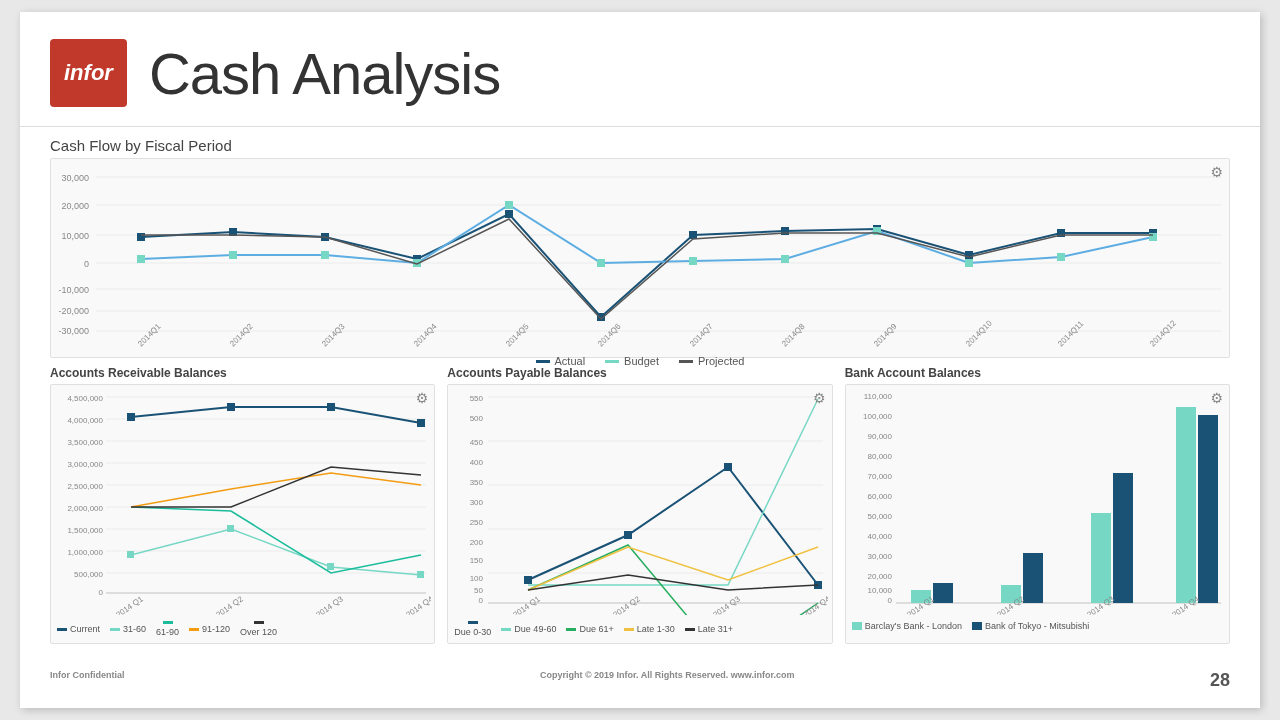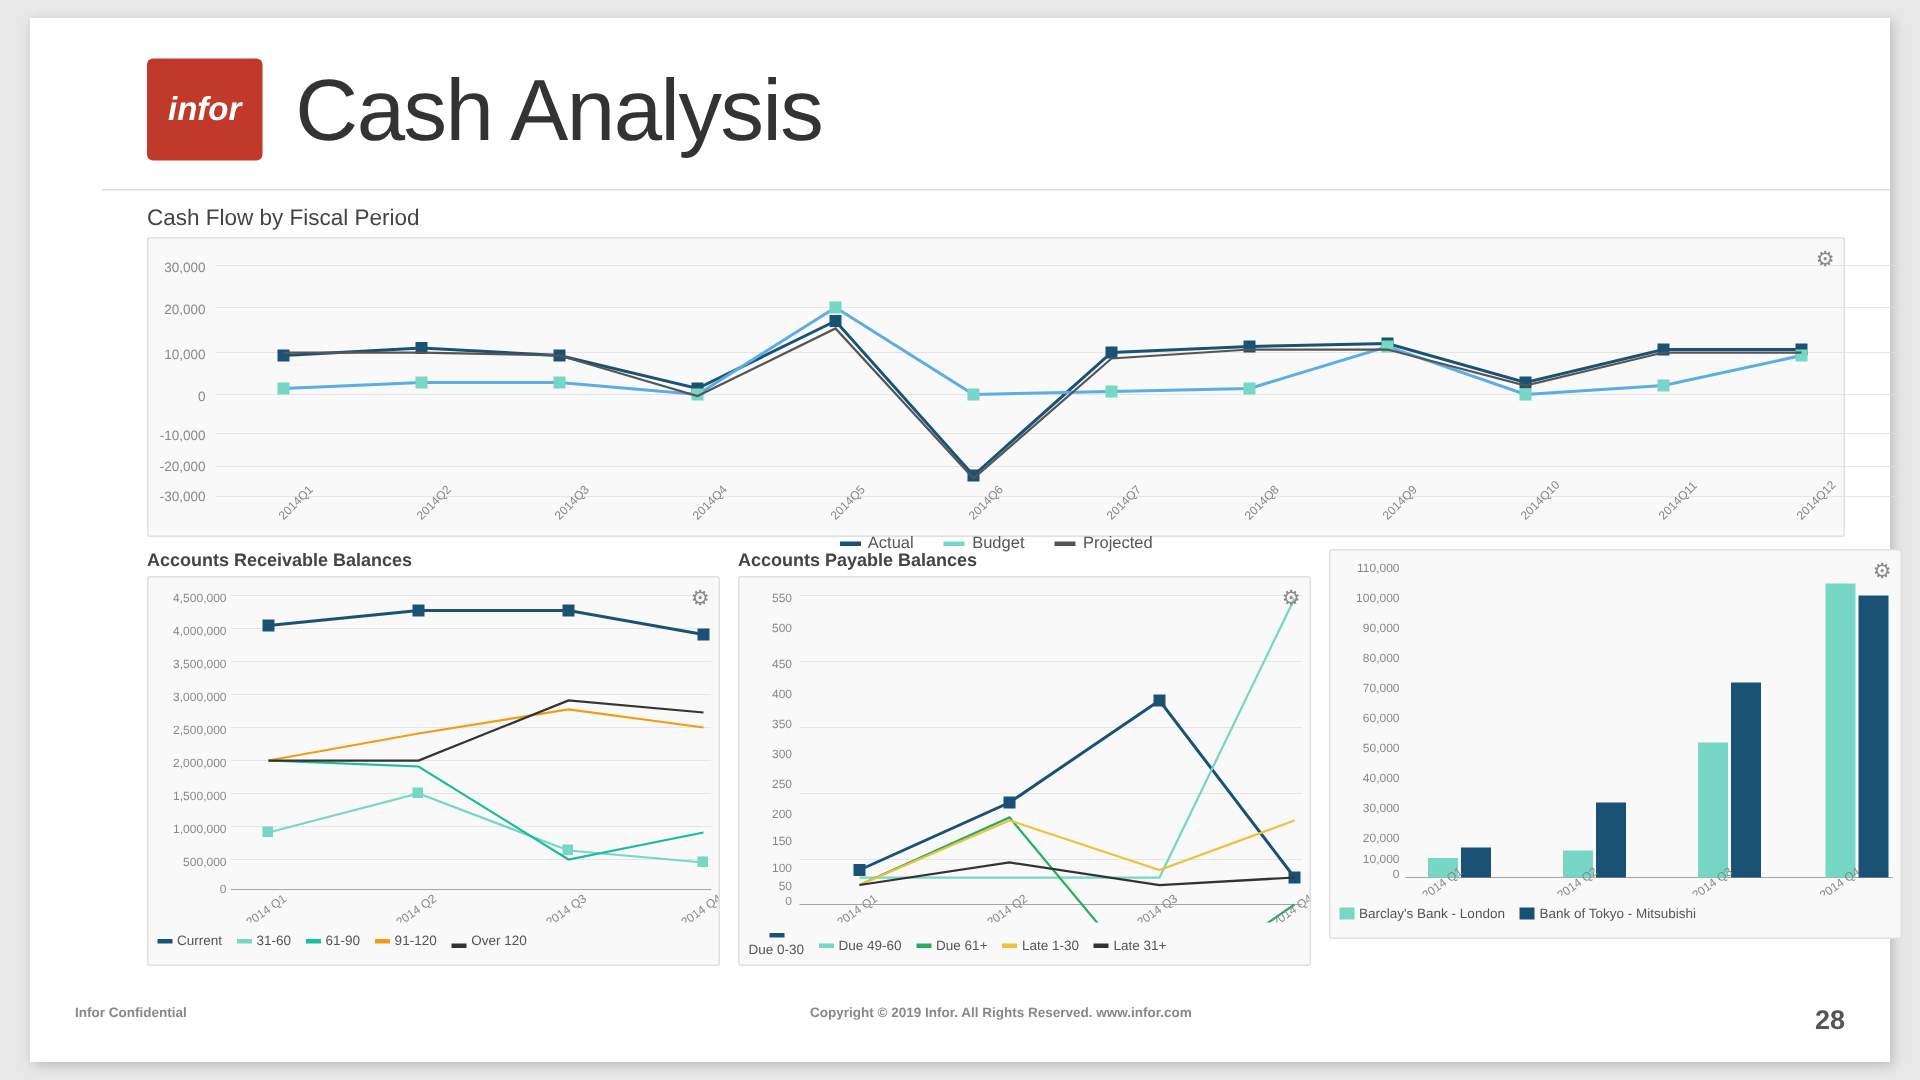--- a/index.html
+++ b/index.html
@@ -12,21 +12,20 @@
       display: flex;
       align-items: center;
       justify-content: center;
     }
     .slide {
       width: 1240px;
       height: 696px;
       background: #fff;
       position: relative;
       box-shadow: 2px 2px 8px rgba(0,0,0,0.2);
-      padding-left: 48px;
     }
     
     .header {
       display: flex;
       align-items: center;
       padding: 18px 30px 10px 30px;
       border-bottom: 1px solid #ddd;
       height: 115px;
     }
     .logo-box {
@@ -292,29 +291,29 @@
           
           <div style="display:flex;flex-wrap:wrap;gap:4px 10px;padding:2px 6px;font-size:9px;color:#555;">
             <div style="display:flex;align-items:center;gap:3px;">
                 <div style="width:10px;height:3px;background:#1a5276;"></div>
                 <span>Current</span>
               </div>
             <div style="display:flex;align-items:center;gap:3px;">
                 <div style="width:10px;height:3px;background:#76d7c4;"></div>
                 <span>31-60</span>
               </div>
-            <div style="display:flex;align-items:center;gap:3px;">
+            <div style="display:flex;align-items:center;gap:3px;flex-direction:column;">
                 <div style="width:10px;height:3px;background:#1abc9c;"></div>
                 <span>61-90</span>
               </div>
             <div style="display:flex;align-items:center;gap:3px;">
                 <div style="width:10px;height:3px;background:#f39c12;"></div>
                 <span>91-120</span>
               </div>
-            <div style="display:flex;align-items:flex-end;gap:3px;">
+            <div style="display:flex;align-items:center;gap:3px;flex-direction:column;">
                 <div style="width:10px;height:3px;background:#333;"></div>
                 <span>Over 120</span>
               </div>
           </div>
         </div>
       </div>
 
       <div style="flex:1;">
         <div class="bottom-chart-title">Accounts Payable Balances</div>
         <div class="chart-card bottom-chart-card">
@@ -379,20 +378,21 @@
               </div>
             <div style="display:flex;align-items:center;gap:3px;">
                 <div style="width:10px;height:3px;background:#333;"></div>
                 <span>Late 31+</span>
               </div>
           </div>
         </div>
       </div>
 
       <div style="flex:1;">
+        <div class="bottom-chart-title">Bank Account Balances</div>
         <div class="chart-card bottom-chart-card">
           <button class="gear-btn">⚙</button>
           <svg width="380" height="230">
 
             <text x="46" y="14" font-size="8" fill="#888" text-anchor="end">110,000</text>
             <text x="46" y="34" font-size="8" fill="#888" text-anchor="end">100,000</text>
             <text x="46" y="54" font-size="8" fill="#888" text-anchor="end">90,000</text>
             <text x="46" y="74" font-size="8" fill="#888" text-anchor="end">80,000</text>
             <text x="46" y="94" font-size="8" fill="#888" text-anchor="end">70,000</text>
             <text x="46" y="114" font-size="8" fill="#888" text-anchor="end">60,000</text>

